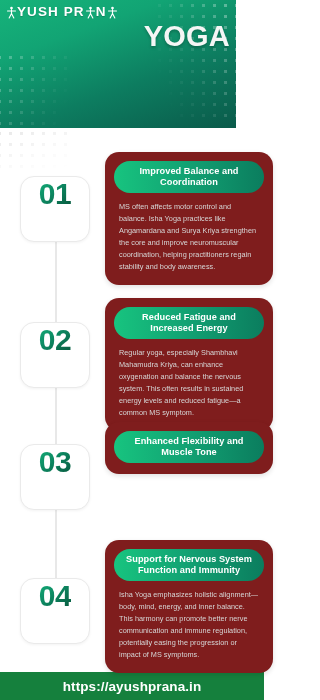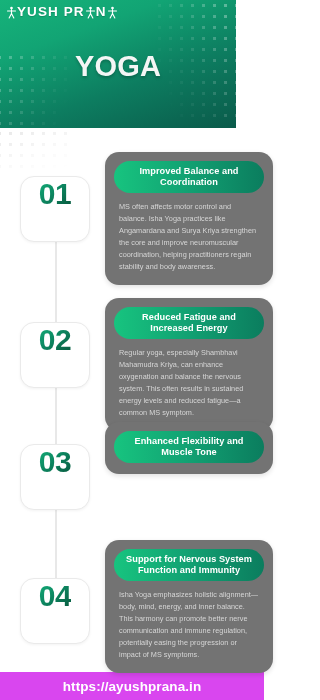--- a/index.html
+++ b/index.html
@@ -48,26 +48,25 @@
     position:absolute; left:7px; top:4px;
     display:flex; align-items:center; gap:1px;
     color:#ffffff; font-size:13.5px; font-weight:700;
     letter-spacing:1.1px; white-space:nowrap;
     text-shadow:0 1px 1px rgba(0,0,0,.18);
   }
   .brand .fig{ display:inline-block; width:9px; height:13px; position:relative; top:1px; }
 
   .title{
     position:absolute; left:0; right:0; top:22px;
-    text-align:center; color:#f4f6f5;
+    text-align:right; color:#f4f6f5;
     font-size:30px; line-height:1.01; font-weight:700;
     letter-spacing:.2px;
     text-shadow:0 2px 3px rgba(0,0,0,.22);
     padding:0 6px;
-    margin-top:30px;
   }
   .title span{ display:block; }
   .title .l1{ font-size:29px; }
   .title .l2{ font-size:29px; }
   .title .l3{ font-size:29px; }
 
   
   .timeline{
     position:absolute; left:54.5px; top:200px; width:2px; height:420px;
     background:#e8e8e8;
@@ -94,21 +93,21 @@
 
   .badge-num{
     font-size:30px; font-weight:700; letter-spacing:-.5px;
     background:linear-gradient(140deg,#15b37b 0%,#0d8a63 42%,#075239 100%);
     -webkit-background-clip:text; background-clip:text;
     -webkit-text-fill-color:transparent; color:#0b6a4c;
   }
 
   .card{
     position:absolute; left:105px; width:168px;
-    background:#737373; border-radius:14px;
+    background:#7f1d1d; border-radius:14px;
     padding:9px 9px 11px 9px;
     box-shadow:0 2px 5px rgba(0,0,0,.12);
     z-index:2;
   }
   .card-1{ top:6px; }
   .card-2{ top:6px; }
   .card-3{ top:6px; }
   .card-4{ top:6px; }
 
   .pill{
@@ -124,21 +123,21 @@
   .card-body{
     color:#d6d6d6; text-align:left;
     font-size:7.3px; line-height:1.62;
     padding:8px 5px 2px 5px;
     letter-spacing:.02px;
   }
 
   
   .footer{
     position:absolute; left:0; bottom:0; width:264px; height:28px;
-    background:#d946ef;
+    background:#15803d;
     display:flex; align-items:center; justify-content:center;
   }
   .footer-link{
     color:#ffffff; font-size:13.5px; font-weight:700; letter-spacing:.1px;
   }
 </style>
 </head>
 <body>
 
 <div class="page">

